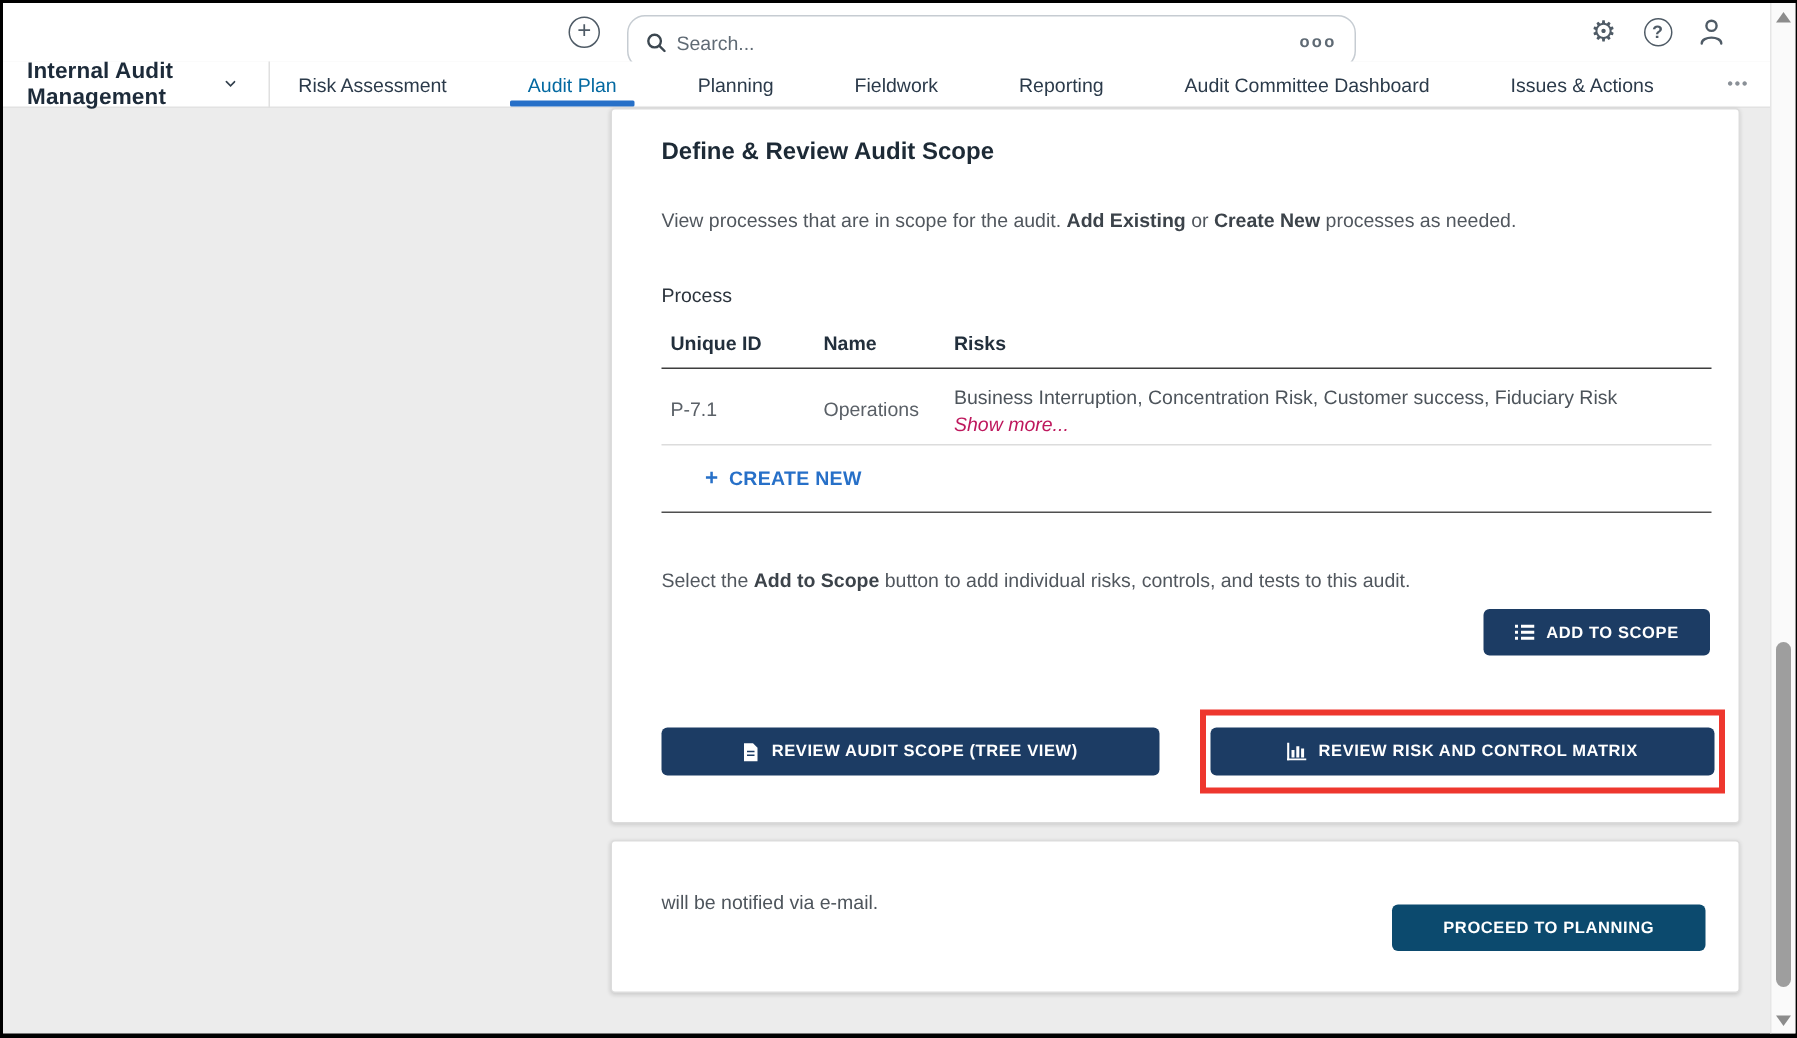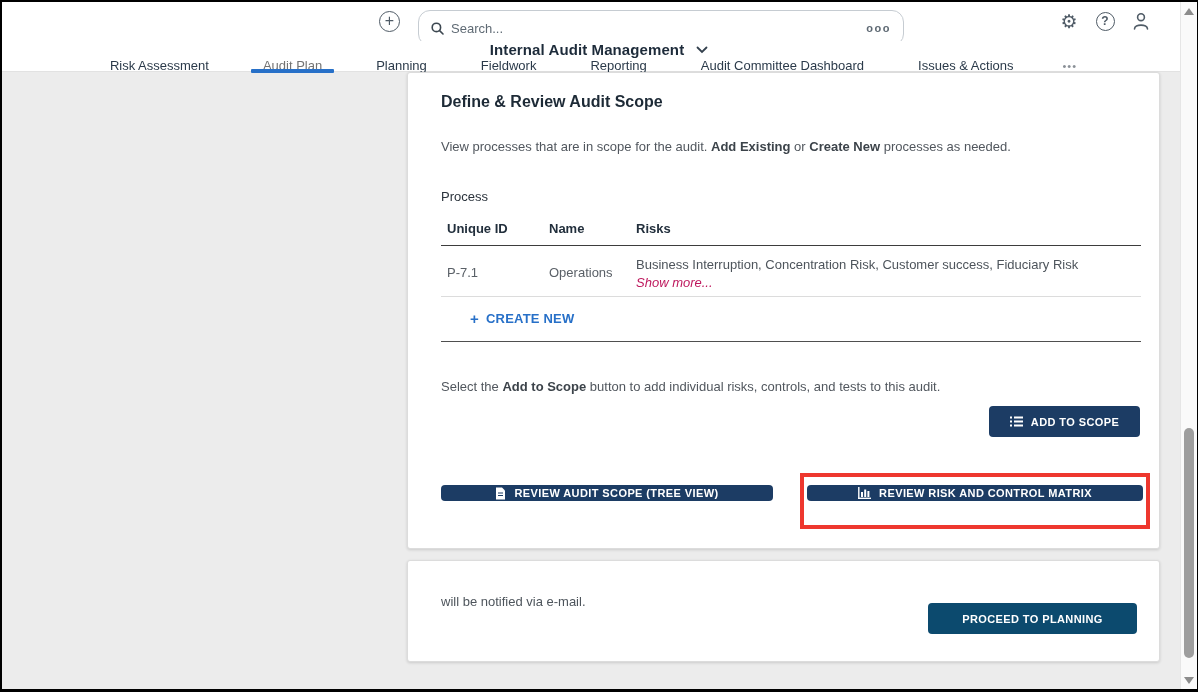--- a/index.html
+++ b/index.html
@@ -22,28 +22,28 @@
   .search-badge { flex:0 0 auto; font-size:11px; font-weight:bold; color:#5f6a74; letter-spacing:1.5px; }
   .topbar-right { position:absolute; right:28px; top:8px; display:flex; align-items:center; gap:14px; }
   .tb-icon { width:22px; height:22px; display:flex; align-items:center; justify-content:center;
     color:#4f5b66; cursor:pointer; }
   .gear-glyph { font-size:19px; line-height:1; }
   .help-circle { width:19px; height:19px; border:1.5px solid #4f5b66; border-radius:50%;
     font-size:12px; font-weight:bold; display:flex; align-items:center; justify-content:center; }
 
   
   .navbar { position:absolute; left:0; top:39px; right:17px; height:31px; background:#fff;
-    border-bottom:1px solid #e2e2e2; display:flex; align-items:center;flex-direction:column; }
+    border-bottom:1px solid #e2e2e2; display:flex; align-items:center; }
   .app-switcher { display:flex; align-items:center; gap:12px; padding-left:16px; cursor:pointer; }
   .app-name { font-size:15px; font-weight:bold; color:#1d2b3a; letter-spacing:.1px; }
   .nav-divider { width:1px; height:31px; background:#e0e0e0; margin-left:22px; }
   .tabs { display:flex; align-items:stretch; height:100%;gap:16px; }
   .tab { display:flex; align-items:center; padding:0 19px; font-size:13px; color:#2b3a4a;
     cursor:pointer; position:relative; white-space:nowrap; }
-  .tab.active { color:#737373; }
+  .tab.active { color:#0369a1; }
   .tab.active .tab-underline { position:absolute; left:7px; right:7px; bottom:0; height:4px;
     background:#2770c8; border-radius:1px; }
   .tab-more { display:flex; align-items:center; padding:0 14px; color:#8a9097; font-size:11px;
     letter-spacing:1px; cursor:pointer; }
 
   
   .card { position:absolute; left:405px; width:753px; background:#fff; border:1px solid #dcdcdc;
     border-radius:3px; box-shadow:0 1px 3px rgba(0,0,0,.14); }
   .card1 { top:70px; height:477px; }
   .card2 { top:558px; height:102px; }
@@ -61,21 +61,21 @@
   .hline-dark { border-top:1px solid #3d3d3d; }
   .hline-light { border-top:1px solid #dcdcdc; }
   .hline-bottom { border-top:1.5px solid #4f4f4f; }
 
   .create-new { position:absolute; left:62px; top:238px; font-size:13px; font-weight:bold;
     color:#2770c8; cursor:pointer; display:flex; align-items:center; gap:7px; letter-spacing:.2px; }
   .create-plus { font-size:15px; font-weight:bold; line-height:1; }
 
   .select-note { position:absolute; left:33px; top:306px; font-size:13px; color:#51575e; }
 
-  .btn-navy { background:#1c3c64; color:#fff; border:none; border-radius:4px; height:16px;
+  .btn-navy { background:#1c3c64; color:#fff; border:none; border-radius:4px; height:32px;
     font-size:11px; font-weight:bold; letter-spacing:.4px; font-family:"Liberation Sans", sans-serif;
     display:flex; align-items:center; justify-content:center; gap:8px; cursor:pointer; }
   .btn-add-scope { position:absolute; right:19px; top:333px; width:151px; height:31px; }
   .btn-tree { position:absolute; left:33px; top:412px; width:332px; }
   .red-box { position:absolute; left:392px; top:400px; width:350px; height:56px;
     border:4px solid #ee372e; padding:8px 3px; background:transparent; }
   .btn-matrix { width:336px; }
 
   .note-line { position:absolute; left:33px; font-size:13px; color:#4e555c; }
   .note-line1 { top:14px; } .note-line2 { top:33px; }

